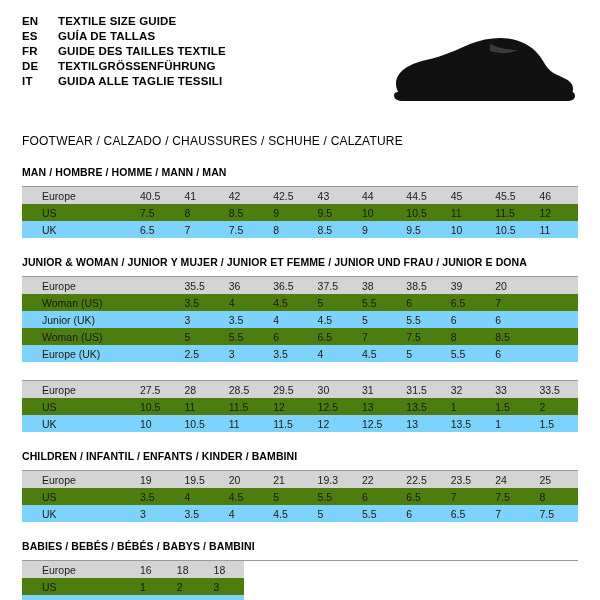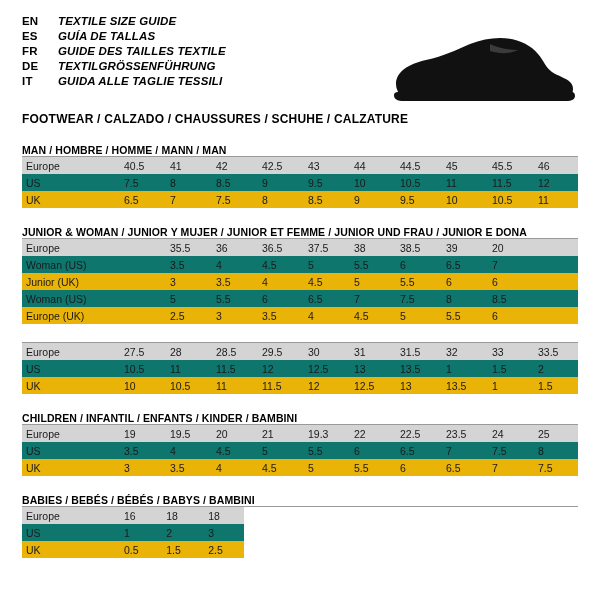--- a/index.html
+++ b/index.html
@@ -37,45 +37,44 @@
     white-space: nowrap;
   }
   .lang-code {
     width: 36px;
     font-weight: bold;
     letter-spacing: 0.2px;
   }
   .lang-text {
     font-weight: bold;
     letter-spacing: 0.15px;
-    font-style: italic;
   }
   .shoe-wrap {
     position: absolute;
     top: 18px;
     right: 2px;
     width: 190px;
     height: 72px;
   }
   .shoe-wrap svg { display: block; }
   .section-title {
-    margin-top: 0;
+    margin-top: 22px;
     font-size: 12px;
-    font-weight: bold;
+    font-weight: normal;
     letter-spacing: 0.2px;
   }
   
   .group {
     margin-top: 18px;
   }
   .group-title {
     font-size: 10.5px;
     font-weight: bold;
     letter-spacing: 0.1px;
-    padding-bottom: 0;
+    padding-bottom: 8px;
   }
   .divider {
     border: 0;
     border-top: 1px solid #9a9a9a;
     margin: 0 0 0 0;
   }
   table.sizes {
     border-collapse: collapse;
     width: 100%;
     font-size: 10.5px;
@@ -85,30 +84,30 @@
     width: 40%;
   }
   table.sizes td {
     height: 17px;
     padding: 0 0 0 6px;
     white-space: nowrap;
     color: #1a1a1a;
   }
   table.sizes td.rowlabel {
     width: 92px;
-    padding-left: 4px;
+    padding-left: 20px;
   }
   table.sizes tr.shaded td {
     background: #d4d4d4;
   }
   table.sizes tr.alt td {
-    background: #eab308;
+    background: #7dd3fc;
   }
   table.sizes tr.white td {
-    background: #0f766e;
+    background: #4d7c0f;
   }
 </style>
 </head>
 <body>
 
 <div class="page">
 
   <div class="header">
     <table class="lang-table">
       <tbody>

